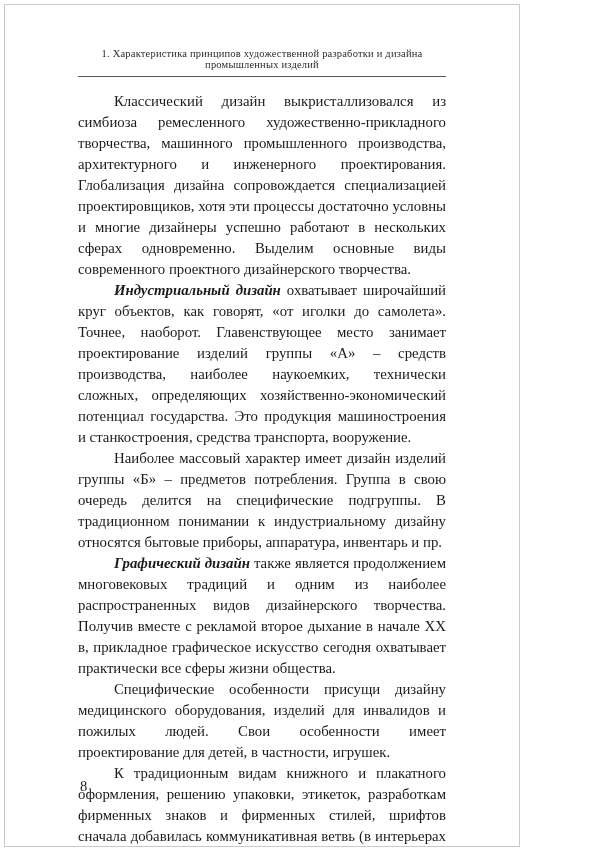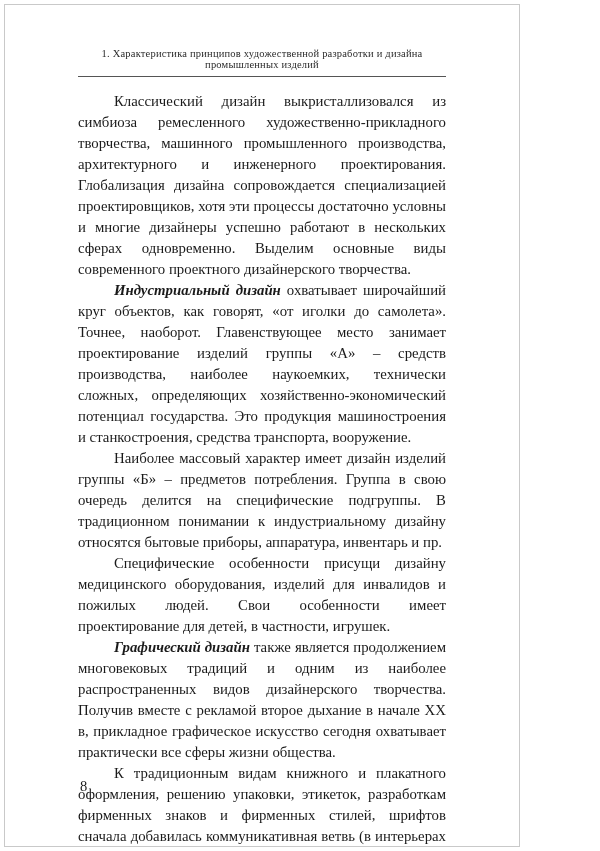--- a/index.html
+++ b/index.html
@@ -58,20 +58,20 @@
 
 <div class="page">
   <div class="page-frame"></div>
 
   <div class="running-header">1. Характеристика принципов  художественной разработки и дизайна промышленных изделий</div>
 
   <div class="content">
     <p><span class="lead-term"></span><span>Классический дизайн выкристаллизовался из симбиоза ремесленного художественно-прикладного творчества, машинного промышленного производства, архитектурного и инженерного проектирования. Глобализация дизайна сопровождается специализацией проектировщиков, хотя эти процессы достаточно условны и многие дизайнеры успешно работают в нескольких сферах одновременно. Выделим основные виды современного проектного дизайнерского творчества.</span></p>
     <p><span class="lead-term">Индустриальный дизайн</span><span> охватывает широчайший круг объектов, как говорят, «от иголки до самолета». Точнее, наоборот. Главенствующее место занимает проектирование изделий группы «А» – средств производства, наиболее наукоемких, технически сложных, определяющих хозяйственно-экономический потенциал государства. Это продукция машиностроения и станкостроения, средства транспорта, вооружение.</span></p>
     <p><span class="lead-term"></span><span>Наиболее массовый характер имеет дизайн изделий группы «Б» – предметов потребления. Группа в свою очередь делится на специфические подгруппы. В традиционном понимании к индустриальному дизайну относятся бытовые приборы, аппаратура, инвентарь и пр.</span></p>
+    <p><span class="lead-term">Графический дизайн</span><span> также является продолжением многовековых традиций и одним из наиболее распространенных видов дизайнерского творчества. Получив вместе с рекламой второе дыхание в начале XX в, прикладное графическое искусство сегодня охватывает практически все сферы жизни общества.</span></p>
     <p><span class="lead-term"></span><span>Специфические особенности присущи дизайну медицинского оборудования, изделий для инвалидов и пожилых людей. Свои особенности имеет проектирование для детей, в частности, игрушек.</span></p>
-    <p><span class="lead-term">Графический дизайн</span><span> также является продолжением многовековых традиций и одним из наиболее распространенных видов дизайнерского творчества. Получив вместе с рекламой второе дыхание в начале XX в, прикладное графическое искусство сегодня охватывает практически все сферы жизни общества.</span></p>
     <p><span class="lead-term"></span><span>К традиционным видам книжного и плакатного оформления, решению упаковки, этикеток, разработкам фирменных знаков и фирменных стилей, шрифтов сначала добавилась коммуникативная ветвь (в интерьерах зданий, на пространствах населенных пунктов и дорог). Позднее – заставки, рекламные ролики на телевидении, а в последнее десятилетие – компьютерный дизайн.</span></p>
 
   </div>
 
   <div class="page-number">8</div>
 </div>
 
 </body></html>

